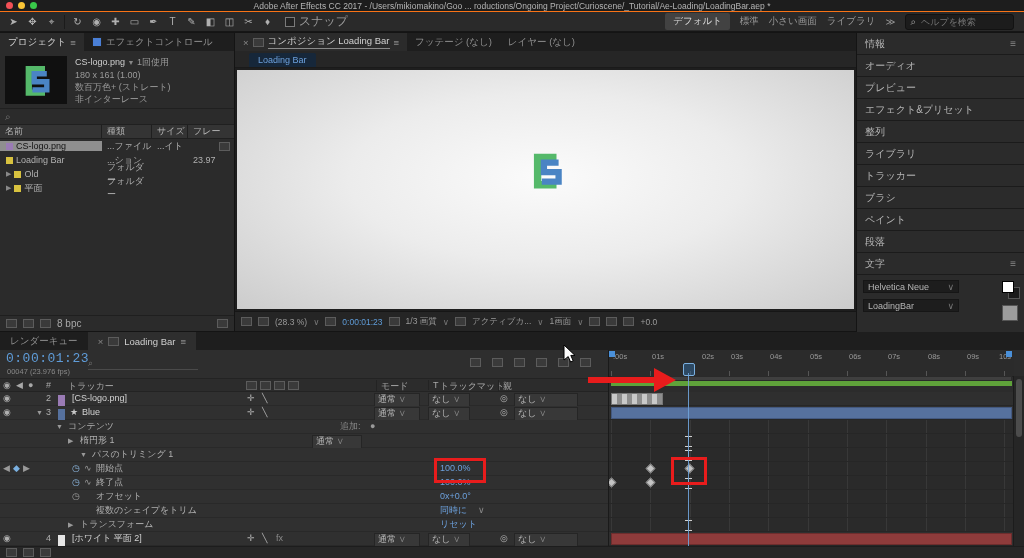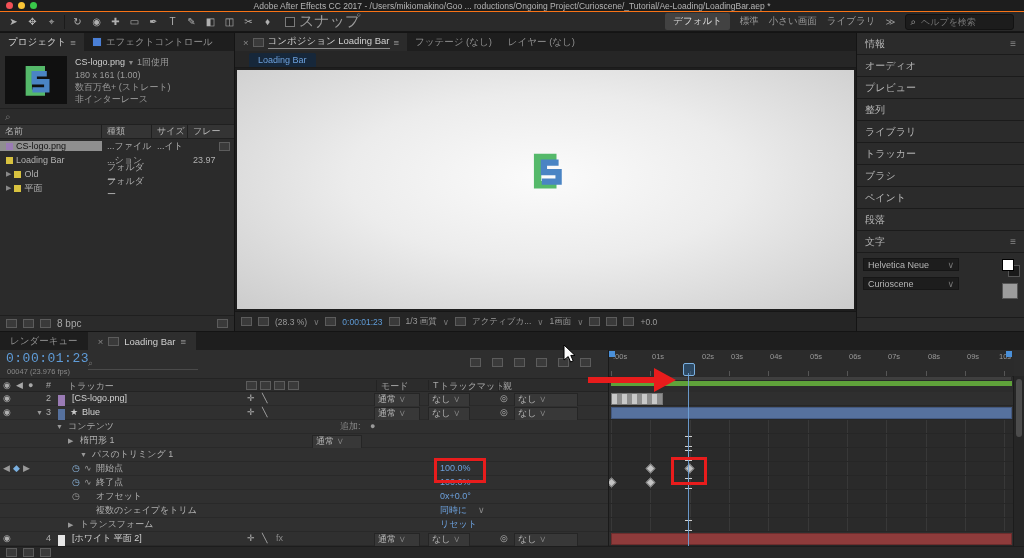--- a/index.html
+++ b/index.html
@@ -129,21 +129,21 @@
     <span class="tool">✚</span>
     <span class="tool">▭</span>
     <span class="tool">✒</span>
     <span class="tool">T</span>
     <span class="tool">✎</span>
     <span class="tool">◧</span>
     <span class="tool">◫</span>
     <span class="tool">✂</span>
     <span class="tool">♦</span>
     <span class="snapbox"></span>
-    <span style="font-size:15px;color:#9a9a9a;">スナップ</span>
+    <span style="font-size:12px;color:#9a9a9a;">スナップ</span>
     <div class="wsgroup">
       <span class="ws active">デフォルト</span>
       <span class="ws">標準</span>
       <span class="ws">小さい画面</span>
       <span class="ws">ライブラリ</span>
       <span>≫</span>
     </div>
     <div class="hsearchwrap">
       <span style="margin-right:3px;">⌕</span>
       <input class="hsearch" placeholder="ヘルプを検索" style="">
@@ -282,20 +282,23 @@
         <span>情報</span>
         <span class="rmenu">≡</span>
       </div>
     <div class="rpanel">
         <span>オーディオ</span>
       </div>
     <div class="rpanel">
         <span>プレビュー</span>
       </div>
     <div class="rpanel">
+        <span>エフェクト&amp;プリセット</span>
+      </div>
+    <div class="rpanel">
         <span>整列</span>
       </div>
     <div class="rpanel">
         <span>ライブラリ</span>
       </div>
     <div class="rpanel">
         <span>トラッカー</span>
       </div>
     <div class="rpanel">
         <span>ブラシ</span>
@@ -309,21 +312,21 @@
     <div class="rpanel">
         <span>文字</span>
         <span class="rmenu">≡</span>
       </div>
     <div class="charbody">
       <div class="dd">
           <span>Helvetica Neue</span>
           <span class="chev">∨</span>
         </div>
       <div class="dd">
-          <span>Curioscene</span>
+          <span>LoadingBar</span>
           <span class="chev">∨</span>
         </div>
       <span class="eyedrop"></span>
       <span class="swatchA"></span>
       <span class="swatchB"></span>
       <span class="swatchC"></span>
     </div>
   </div>
 
   <div id="timeline">

